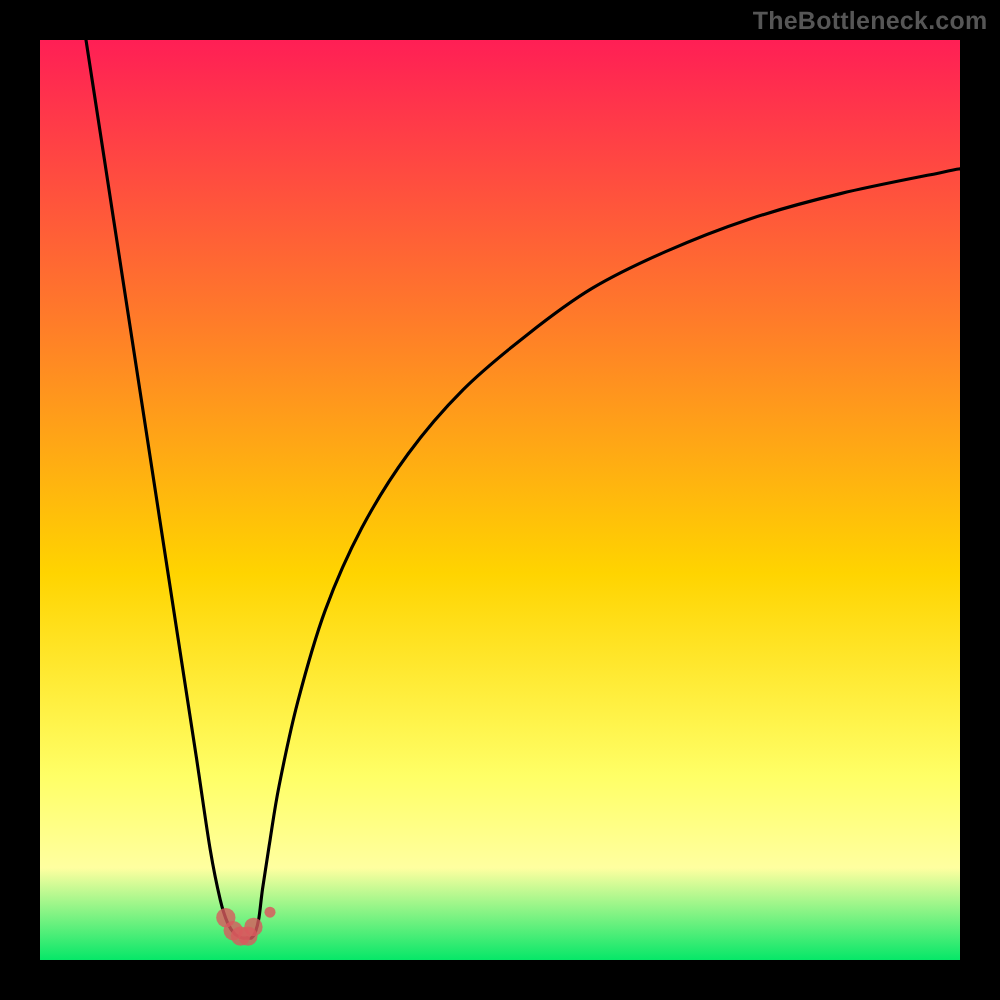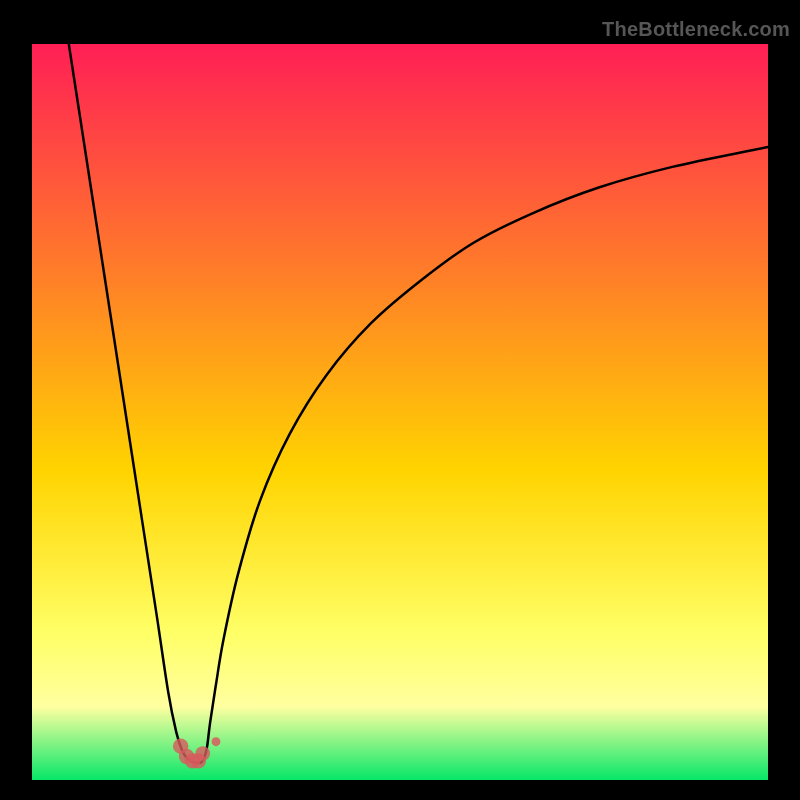--- a/index.html
+++ b/index.html
@@ -6,21 +6,21 @@
     margin: 0;
     padding: 0;
     width: 800px;
     height: 800px;
     background: #000;
     overflow: hidden;
   }
   .frame {
     position: absolute;
     left: 0;
-    top: 12px;
+    top: 0;
     width: 800px;
     height: 744px;
     background: #000;
     text-align: center;
   }
   .plot-area {
     position: absolute;
     left: 32px;
     top: 32px;
     width: 736px;

